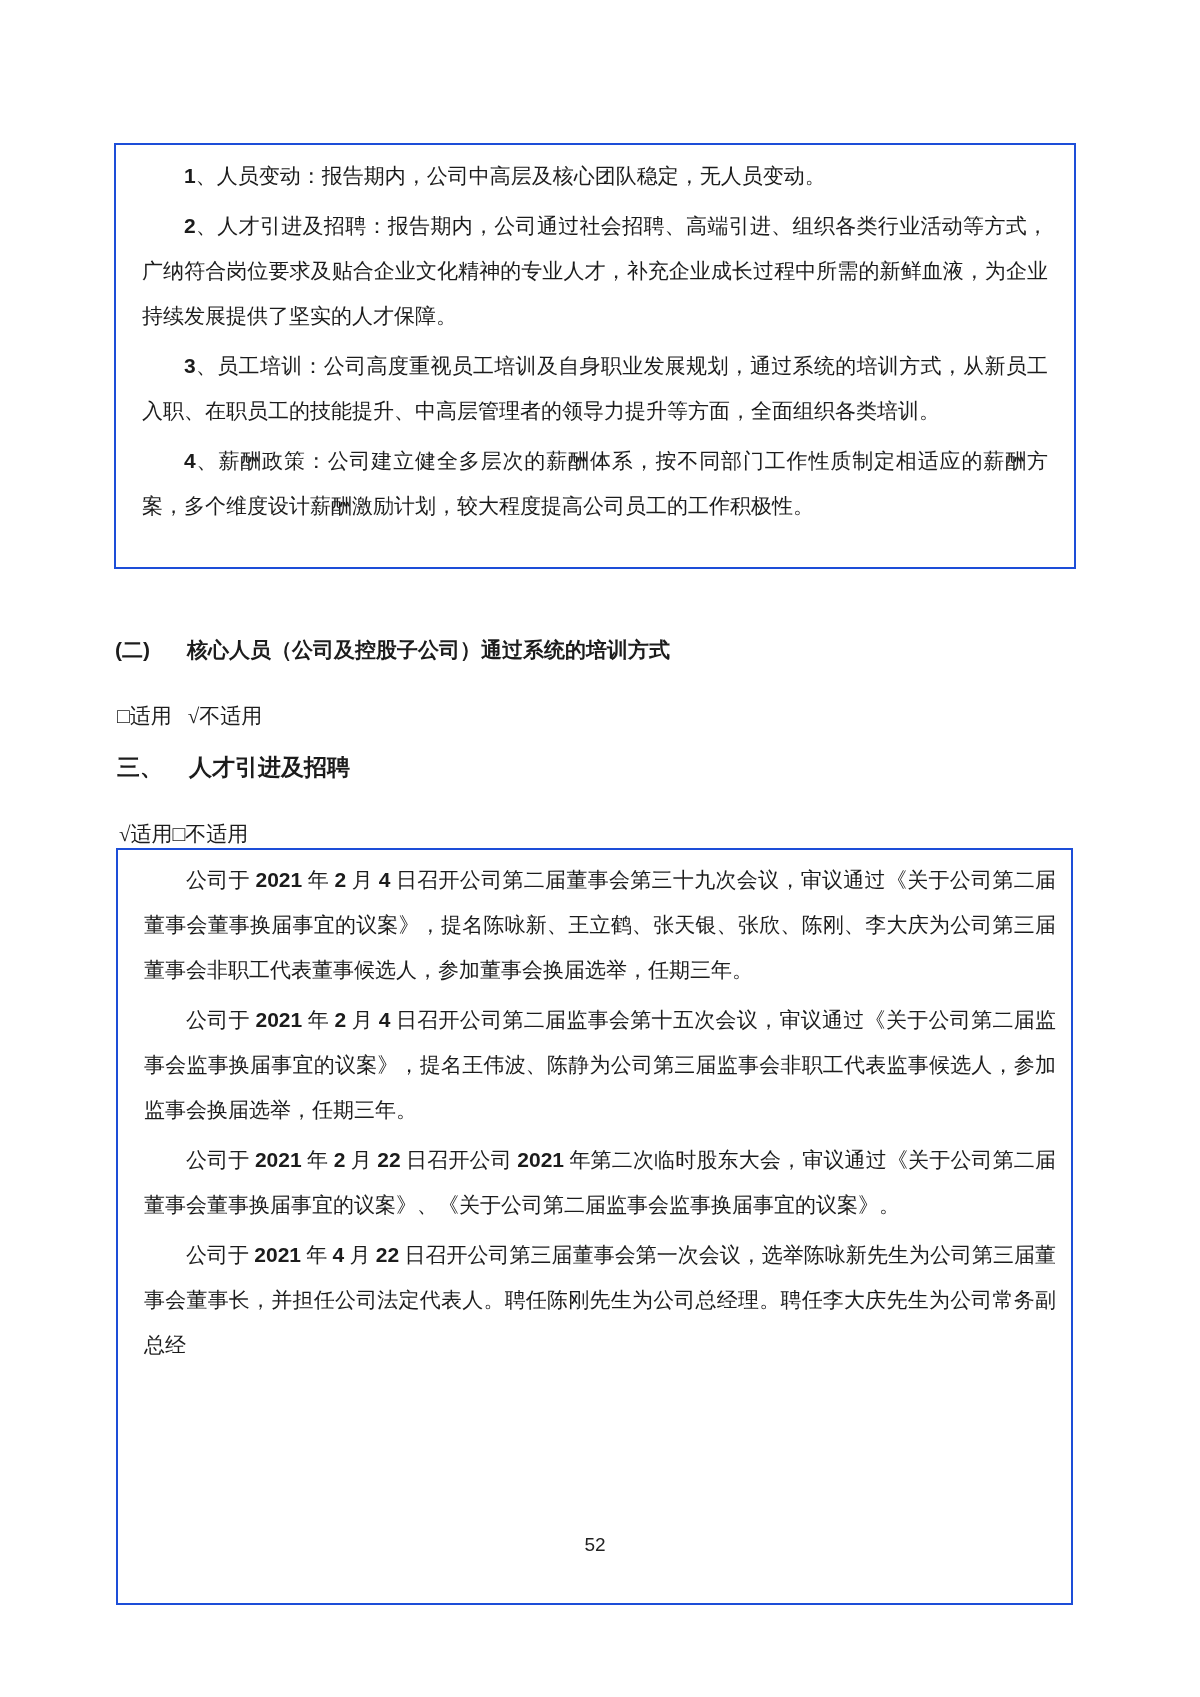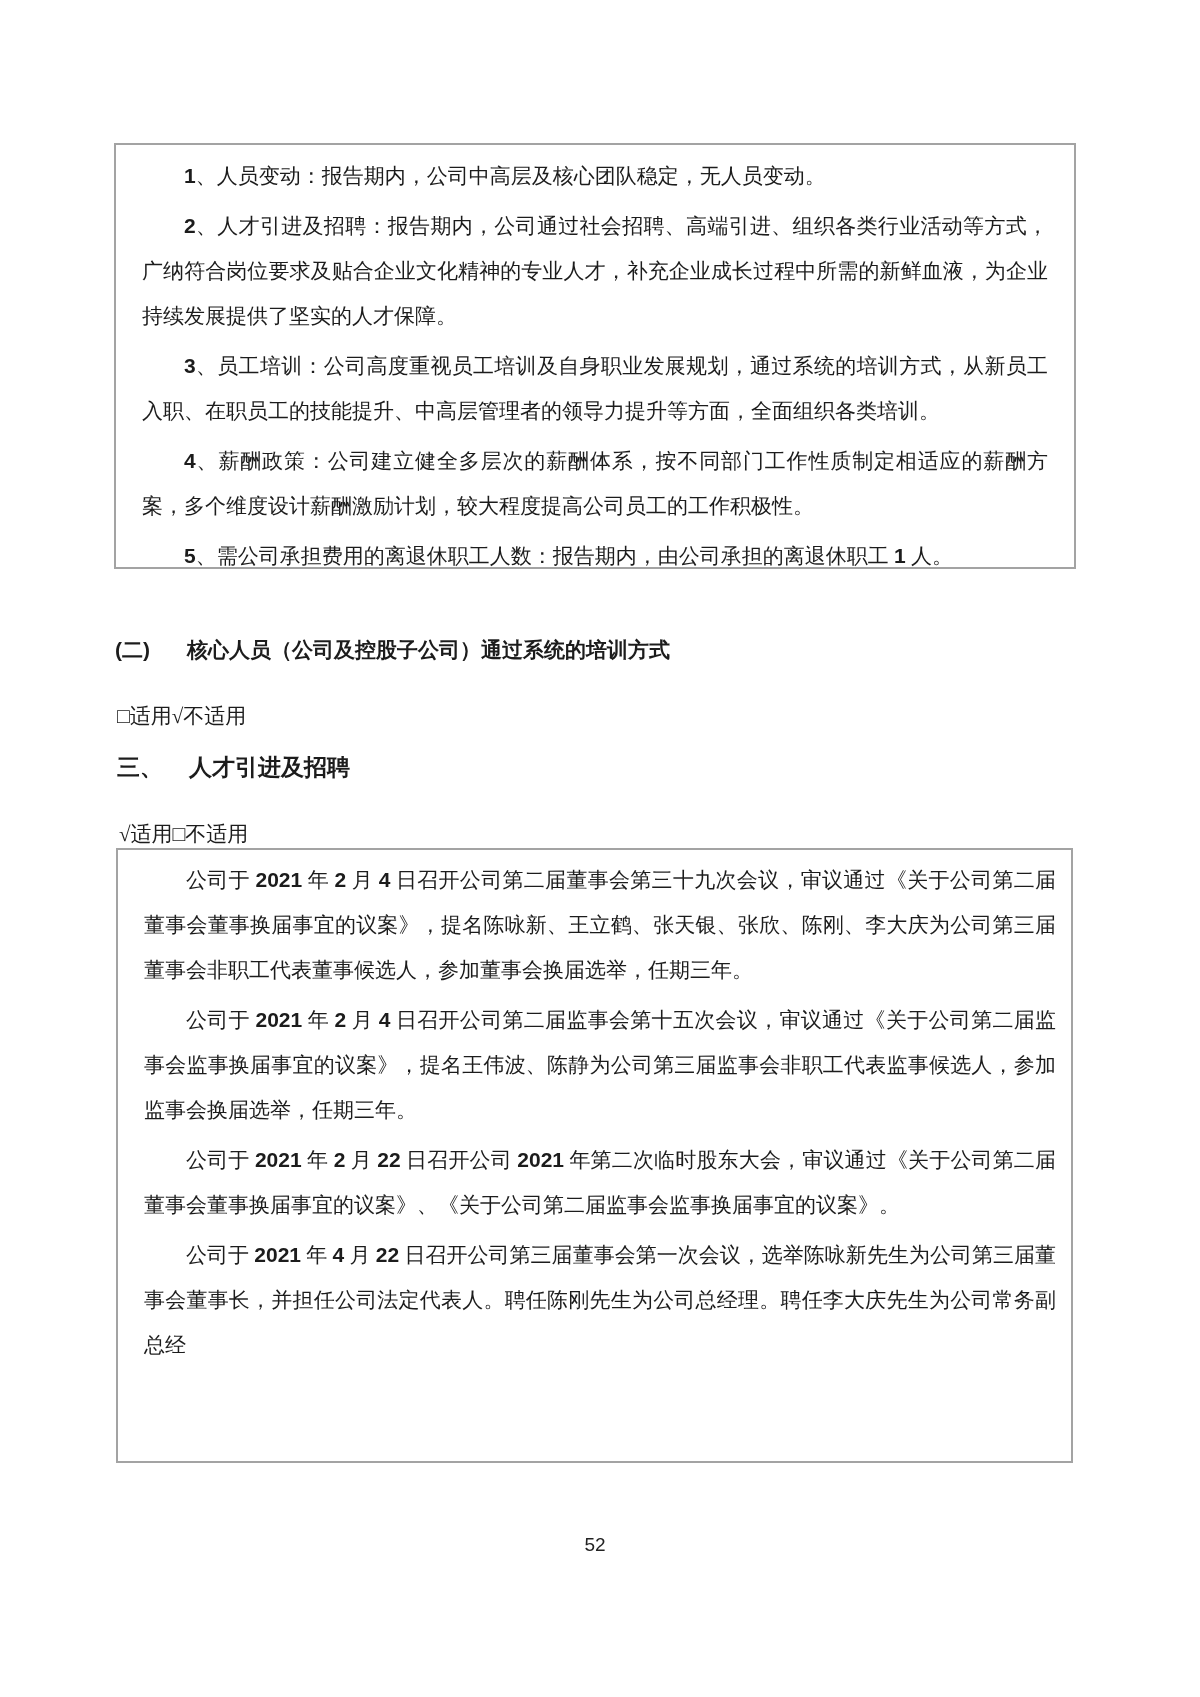--- a/index.html
+++ b/index.html
@@ -7,56 +7,56 @@
     position: relative;
     width: 1200px;
     height: 1697px;
     background: #ffffff;
     font-family: "Liberation Serif", "DejaVu Serif", serif;
     color: #1c1c1c;
     overflow: hidden;
   }
   .box {
     position: absolute;
-    border: 2px solid #a3a3a3;
+    border: 2px solid #1d4ed8;
     box-sizing: border-box;
     overflow: hidden;
     background: #ffffff;
   }
   .box p {
     margin: 0 0 4px 0;
     font-size: 21px;
     line-height: 45px;
     text-indent: 2em;
     text-align: justify;
   }
   .box p:last-child { margin-bottom: 0; }
   .box1 { left: 114px; top: 143px;  width: 962px; height: 426px; padding: 8px 26px 0 26px; }
-  .box2 { left: 116px; top: 848px;  width: 957px; height: 615px; padding: 7px 15px 0 26px; }
+  .box2 { left: 116px; top: 848px;  width: 957px; height: 757px; padding: 7px 15px 0 26px; }
   .num {
     font-family: "Liberation Sans", "DejaVu Sans", sans-serif;
     font-weight: 600;
   }
   .heading {
     position: absolute;
     display: flex;
     font-family: "Liberation Sans", "DejaVu Sans", sans-serif;
     font-weight: bold;
     white-space: nowrap;
   }
   .heading .hnum { width: 72px; flex: 0 0 72px; }
   .heading2 { left: 115px; top: 636px; font-size: 21px; }
   .heading1 { left: 117px; top: 752px; font-size: 23px; }
   .apply-line {
     position: absolute;
     display: flex;
     font-size: 21px;
     white-space: nowrap;
   }
-  .apply2 { left: 117px; top: 702px; }
+  .apply2 { left: 117px; top: 702px; gap: 16px; }
   .apply3 { left: 119px; top: 820px; }
   .footer {
     position: absolute;
     left: 0; top: 1534px;
     width: 1190px;
     text-align: center;
     font-family: Liberation Sans, sans-serif;
     font-size: 19px;
     color: #222222;
   }
@@ -64,21 +64,20 @@
 </head>
 <body>
 
 <div class="page">
 
   <div class="box box1">
       <p><span class="num">1</span>、人员变动：报告期内，公司中高层及核心团队稳定，无人员变动。</p>
       <p><span class="num">2</span>、人才引进及招聘：报告期内，公司通过社会招聘、高端引进、组织各类行业活动等方式，广纳符合岗位要求及贴合企业文化精神的专业人才，补充企业成长过程中所需的新鲜血液，为企业持续发展提供了坚实的人才保障。</p>
       <p><span class="num">3</span>、员工培训：公司高度重视员工培训及自身职业发展规划，通过系统的培训方式，从新员工入职、在职员工的技能提升、中高层管理者的领导力提升等方面，全面组织各类培训。</p>
       <p><span class="num">4</span>、薪酬政策：公司建立健全多层次的薪酬体系，按不同部门工作性质制定相适应的薪酬方案，多个维度设计薪酬激励计划，较大程度提高公司员工的工作积极性。</p>
-      <p><span class="num">5</span>、需公司承担费用的离退休职工人数：报告期内，由公司承担的离退休职工 <span class="num">1</span> 人。</p>
     </div>
 
   <div class="heading heading2">
     <span class="hnum">(二)</span>
     <span>核心人员（公司及控股子公司）通过系统的培训方式</span>
   </div>
 
   <div class="apply-line apply2">
     <span>□适用</span>
     <span>√不适用</span>

